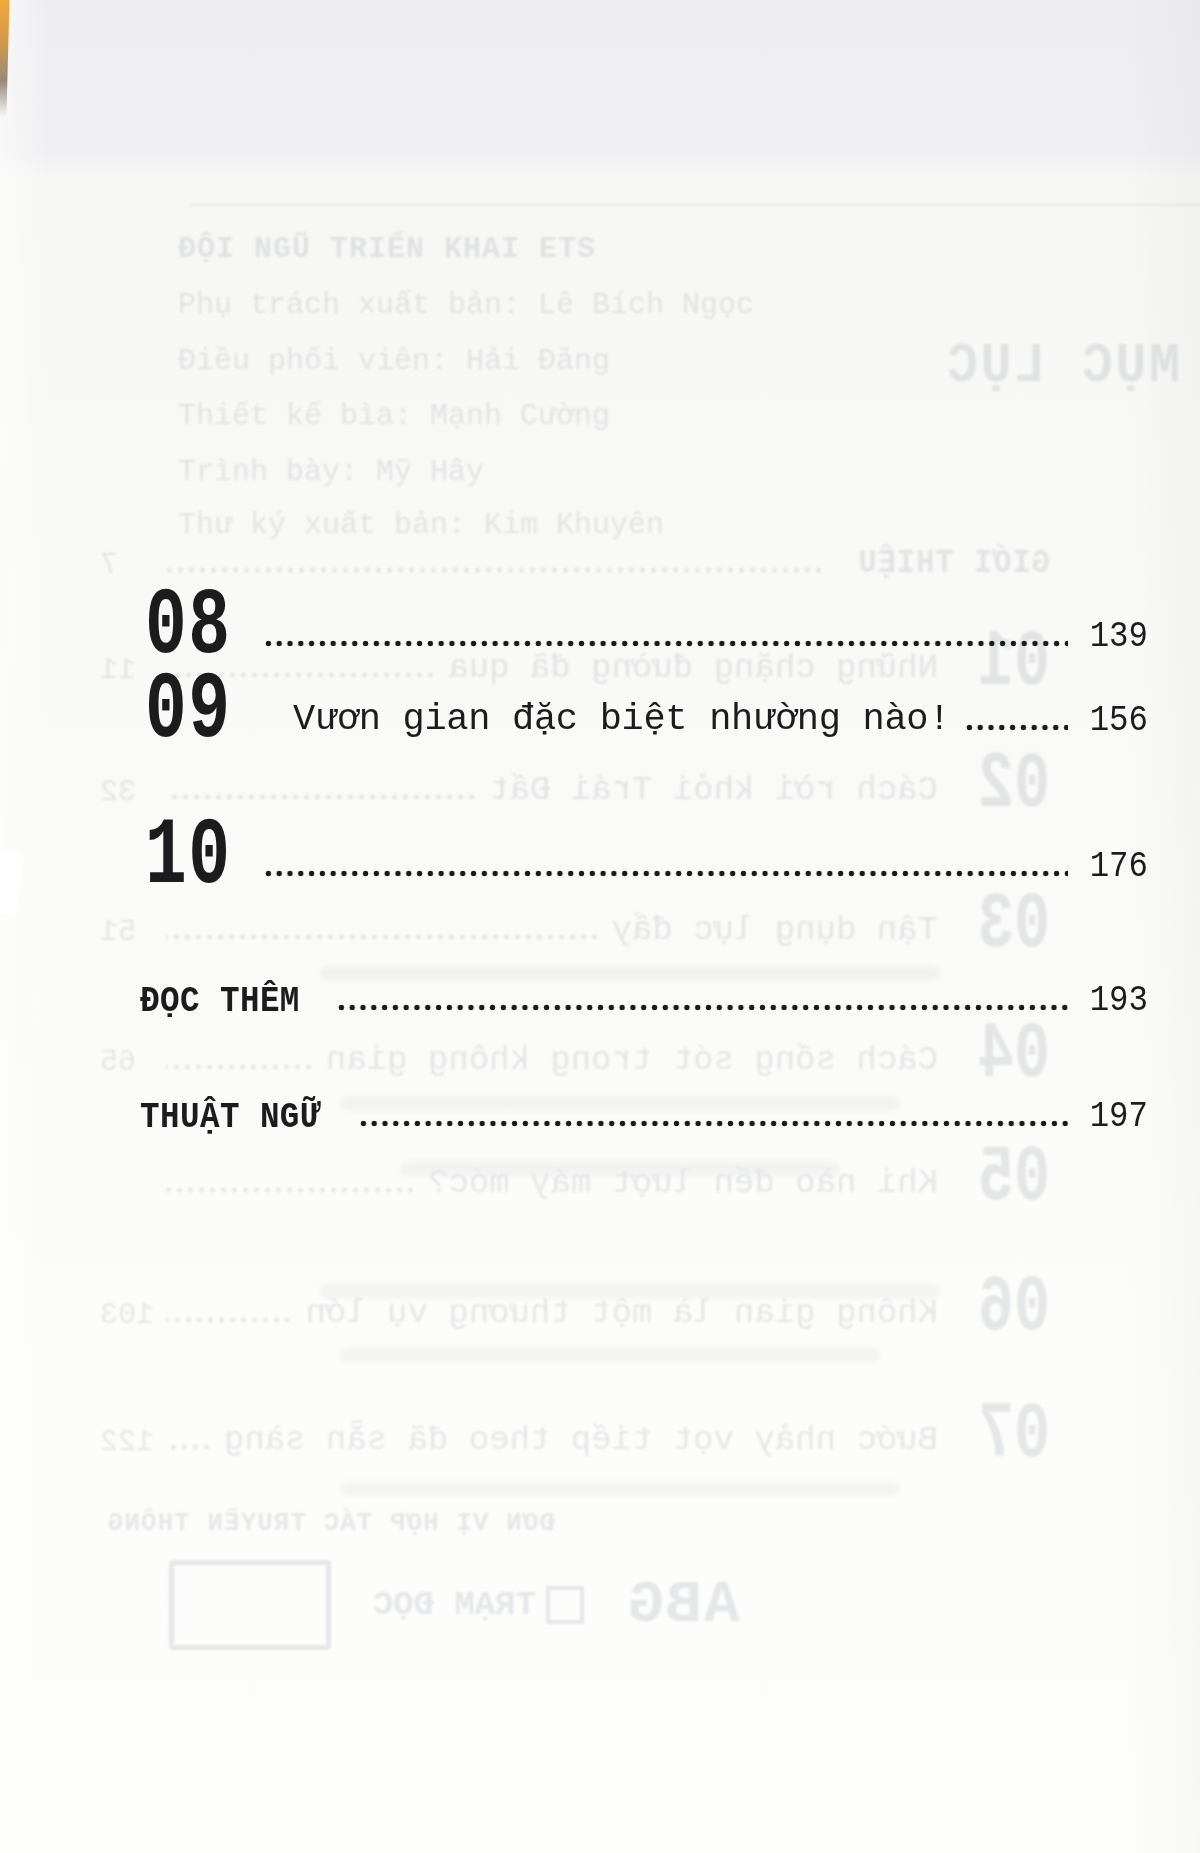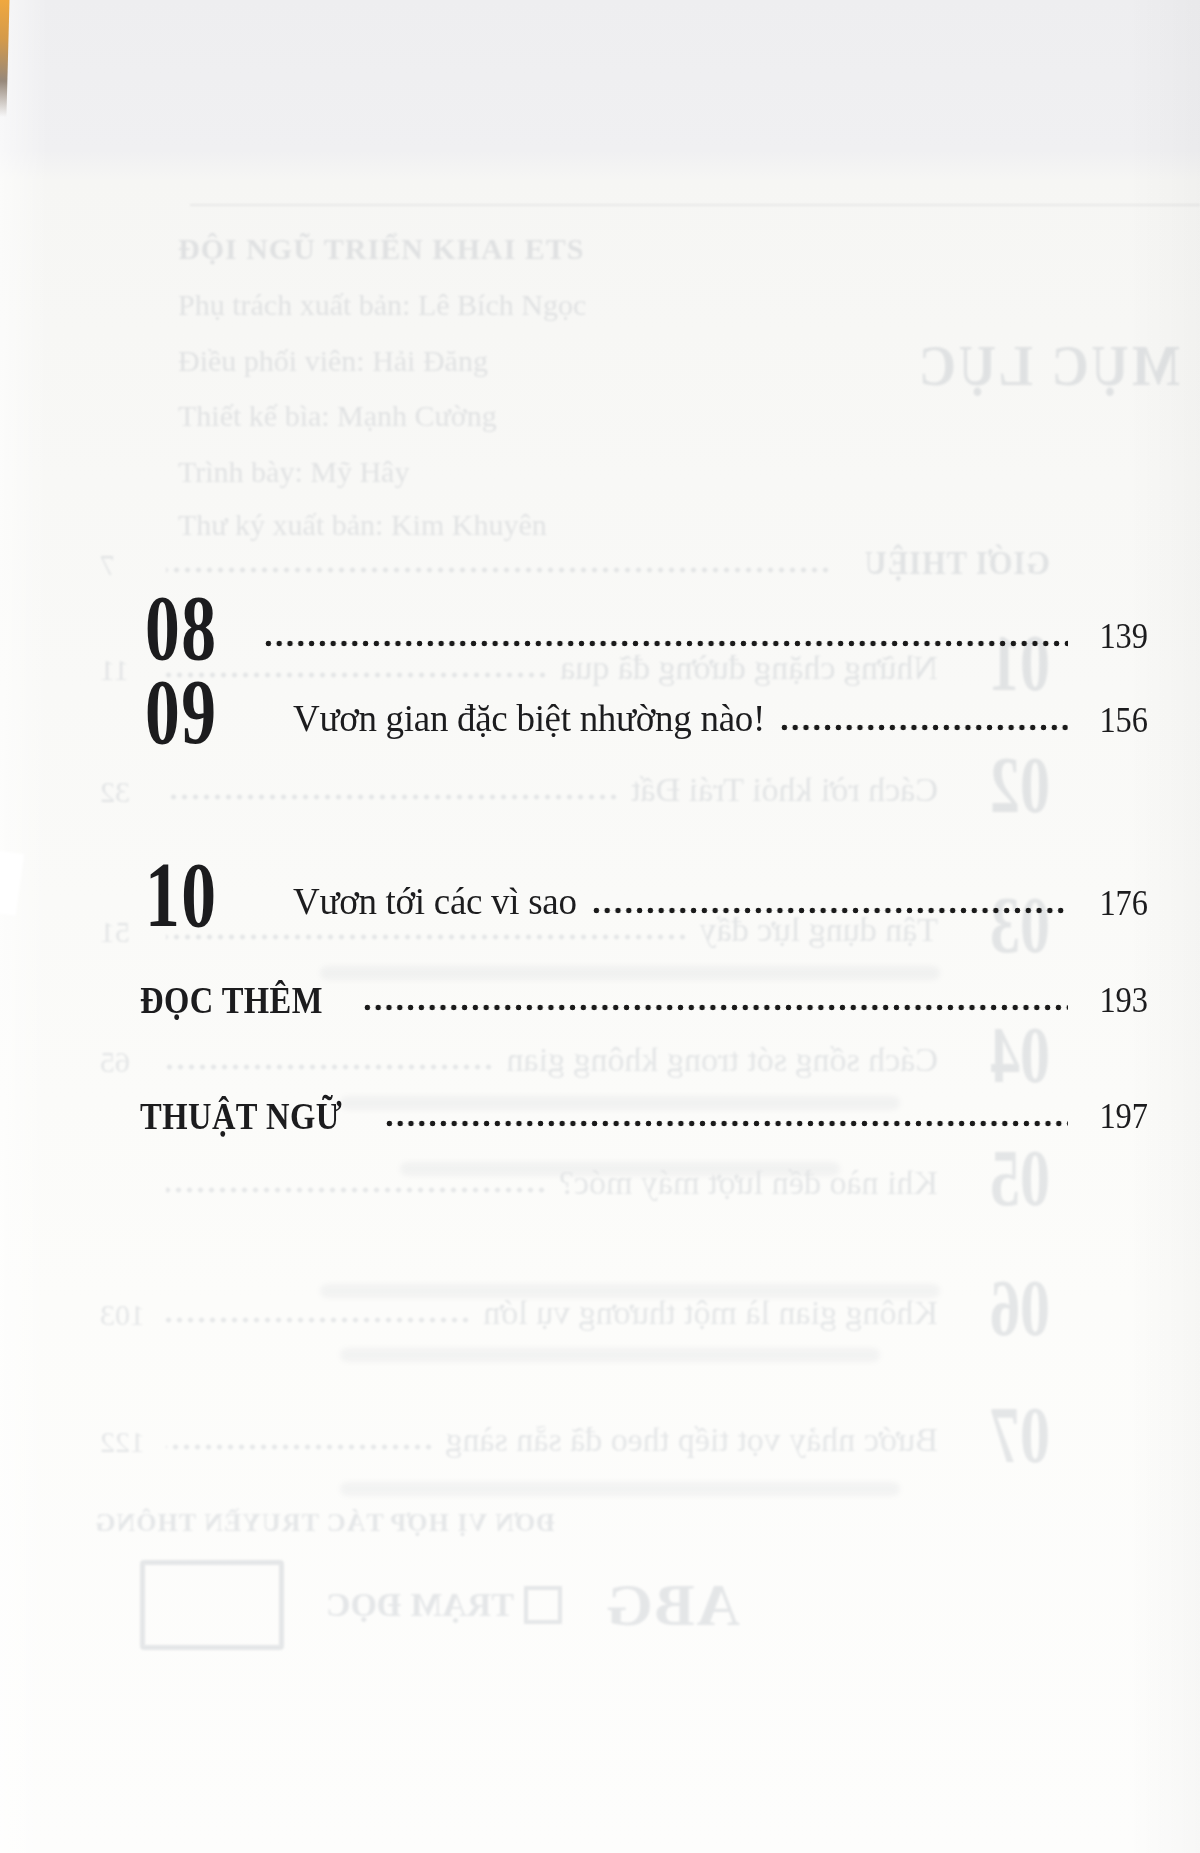--- a/index.html
+++ b/index.html
@@ -1,20 +1,20 @@
 <!DOCTYPE html>
 <html><head>
 <meta charset="utf-8">
 <style>
   html,body{margin:0;padding:0;background:#ffffff;}
   .page{
     position:relative;
     width:1200px;height:1853px;
     overflow:hidden;
-    font-family:Liberation Serif, serif;
+    font-family:Liberation Mono, monospace;
     color:#1c1c1e;
     background:
       linear-gradient(90deg, rgba(255,255,255,.55) 0, rgba(255,255,255,0) 4%, rgba(255,255,255,0) 94%, rgba(0,0,0,.025) 100%),
       linear-gradient(180deg,#eeeef0 0,#f0f0f2 150px,#f6f6f4 180px,#f8f8f6 480px,#fafaf8 900px,#fcfcfa 1300px,#fdfdfc 100%);
   }
   
   .corner-sliver{position:absolute;left:-2px;top:-3px;width:10px;height:120px;
     background:linear-gradient(180deg,#f2a93e 0,#d49a4a 35%,#97897b 70%,rgba(150,142,135,0) 100%);
     transform:rotate(1.5deg);}
   .fold-line{position:absolute;left:190px;right:0;top:204px;height:2px;background:rgba(120,120,125,.10);filter:blur(1px);}
@@ -151,23 +151,22 @@
     <span class="pagenum">139</span>
   </div>
 
   <div class="row" style="top:656px;height:92px">
     <span class="num-box"><span>09</span></span>
     <span class="title">Vươn gian đặc biệt nhường nào!</span>
     <span class="dots"></span>
     <span class="pagenum">156</span>
   </div>
 
-  <div class="row" style="top:839px;height:92px">
+  <div class="row" style="top:802px;height:92px">
     <span class="num-box"><span>10</span></span>
-    <span class="title">Vươn tới các vì sao</span>
     <span class="dots"></span>
     <span class="pagenum">176</span>
   </div>
 
   <div class="back-row" style="top:976px;height:52px">
     <span class="back-label">ĐỌC THÊM</span>
     <span class="dots"></span>
     <span class="pagenum">193</span>
   </div>
 

